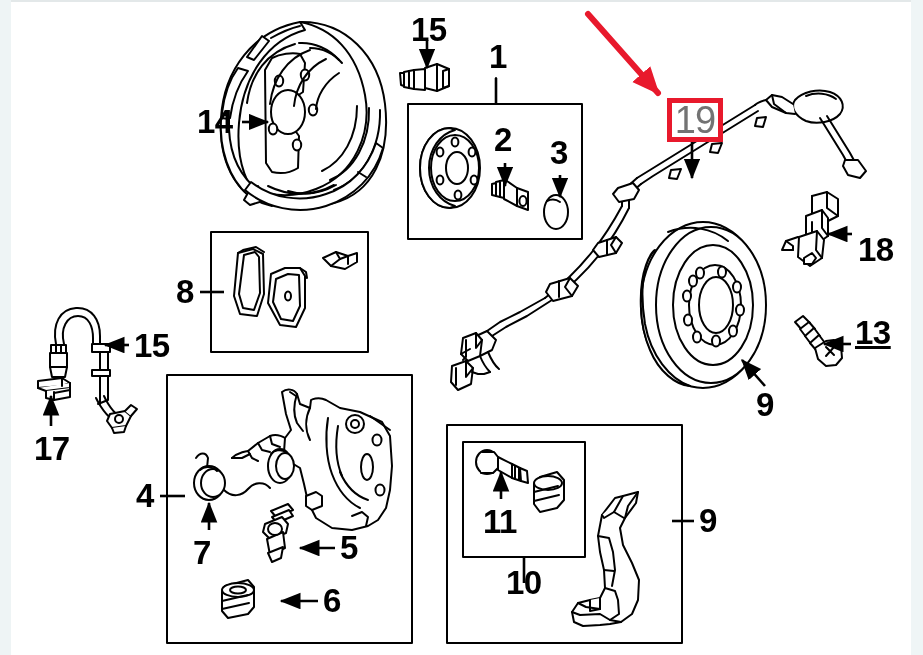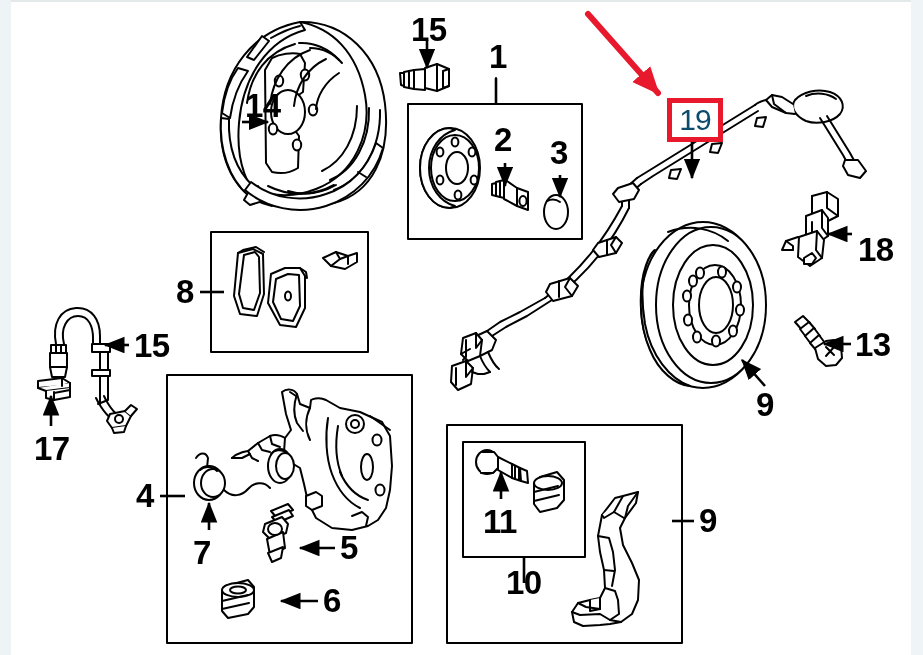--- a/index.html
+++ b/index.html
@@ -61,23 +61,23 @@
     background: #ffffff;
   }
   #highlight-label {
     position: absolute;
     left: 0; top: 0;
     width: 100%; height: 100%;
     display: flex;
     align-items: center;
     justify-content: center;
     font-family: "Liberation Sans", sans-serif;
-    font-size: 30px;
+    font-size: 38px;
     font-weight: 400;
-    color: #0c4a6e;
+    color: #737373;
     letter-spacing: -1px;
   }
 </style>
 </head>
 <body>
 
 <div id="diagram-root">
 
   <div id="edge-top"></div>
   <div id="edge-left"></div>
@@ -432,22 +432,22 @@
   <div class="callout" style="left:550px; top:136px;">3</div>
   <div class="callout" style="left:136px; top:479px;">4</div>
   <div class="callout" style="left:340px; top:531px;">5</div>
   <div class="callout" style="left:323px; top:584px;">6</div>
   <div class="callout" style="left:193px; top:536px;">7</div>
   <div class="callout" style="left:176px; top:275px;">8</div>
   <div class="callout" style="left:699px; top:504px;">9</div>
   <div class="callout" style="left:506px; top:566px;">10</div>
   <div class="callout" style="left:483px; top:505px;">11</div>
   <div class="callout" style="left:756px; top:388px;">9</div>
-  <div class="callout" style="left:855px; top:328px;">13</div>
-  <div class="callout" style="left:197px; top:89px;margin-left:48px;">14</div>
+  <div class="callout" style="left:855px; top:316px;text-decoration:underline;">13</div>
+  <div class="callout" style="left:197px; top:105px;">14</div>
   <div class="callout" style="left:411px; top:13px;">15</div>
   <div class="callout" style="left:134px; top:329px;">15</div>
   <div class="callout" style="left:34px;  top:432px;">17</div>
   <div class="callout" style="left:858px; top:217px;margin-top:16px;">18</div>
 
   <div id="highlight-box">
     <div id="highlight-label">19</div>
   </div>
 
 </div>

